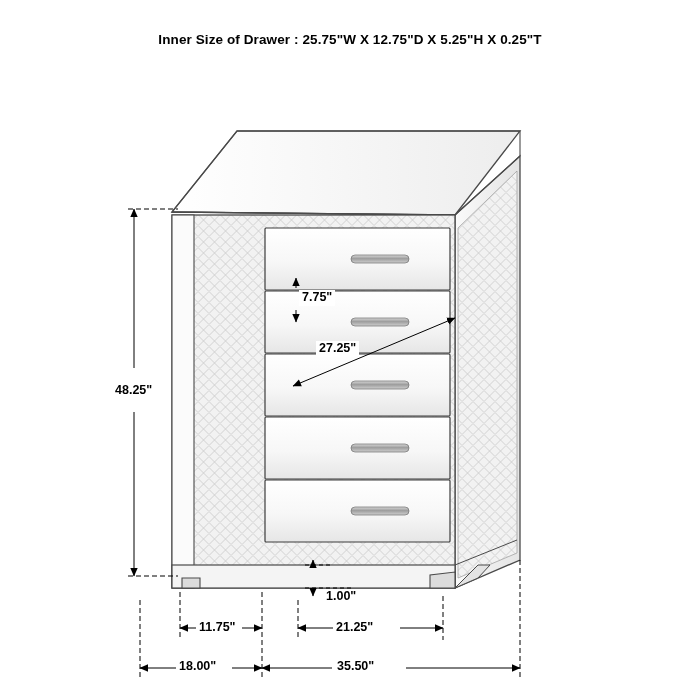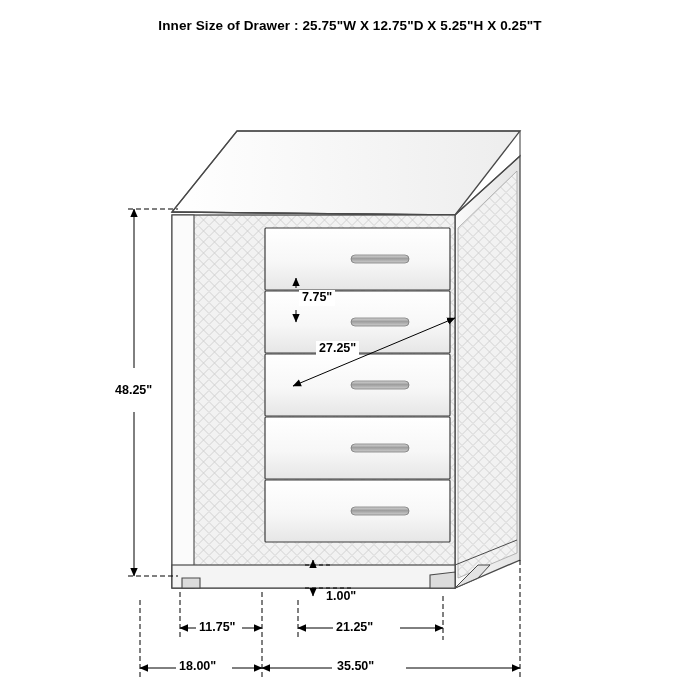--- a/index.html
+++ b/index.html
@@ -15,21 +15,21 @@
     position: relative;
     overflow: hidden;
   }
   #stage {
     position: relative;
     width: 700px;
     height: 700px;
   }
   .title {
     position: absolute;
-    top: 18px;
+    top: 32px;
     left: 0;
     width: 700px;
     text-align: center;
     font-size: 13.5px;
     font-weight: bold;
     letter-spacing: 0.1px;
   }
   svg.diagram {
     position: absolute;
     top: 0;

